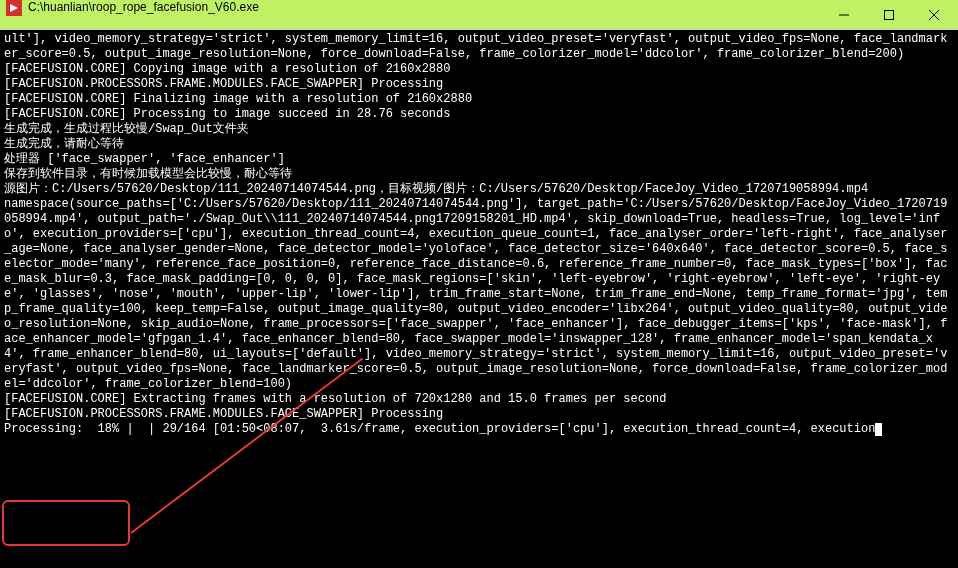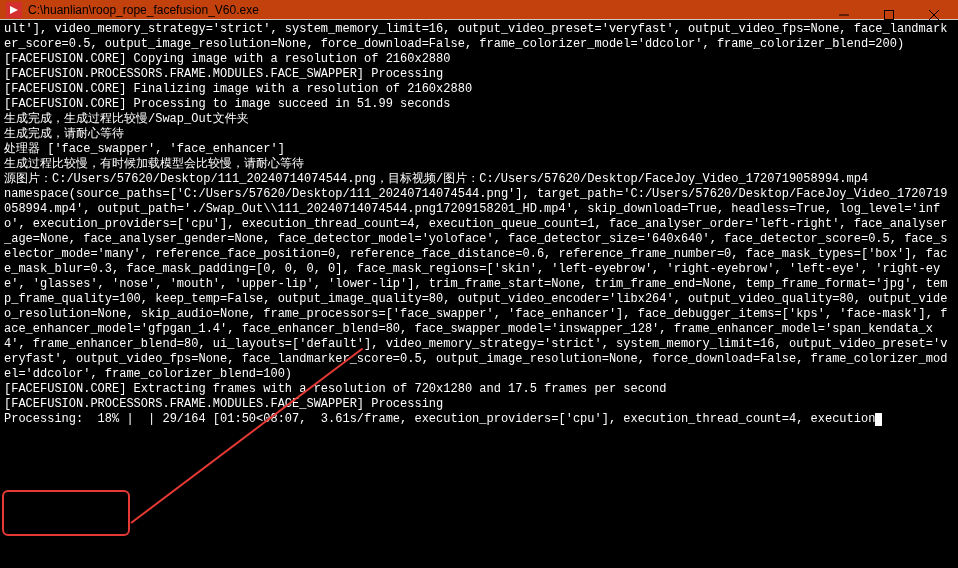--- a/index.html
+++ b/index.html
@@ -5,25 +5,24 @@
   * { margin: 0; padding: 0; box-sizing: border-box; }
   body {
     width: 958px;
     height: 568px;
     font-family: "Segoe UI", Tahoma, sans-serif;
     background: #000;
     overflow: hidden;
     position: relative;
   }
   .titlebar {
-    height: 20px;
-    background: #c2410c;
+    height: 30px;
+    background: #bef264;
     border-bottom: 1px solid #ccc;
     display: flex;
-    align-items: center;
     padding: 0 2px 0 6px;
   }
   .app-icon {
     width: 16px; height: 16px;
     background: #d32f2f;
     margin-right: 6px;
     display: flex; align-items: center; justify-content: center;
   }
   .app-icon svg { width: 12px; height: 12px; }
   .title-text {
@@ -106,26 +105,26 @@
           <line x1="10" y1="0" x2="0" y2="10" stroke="#000" stroke-width="1"></line>
         </svg>
     </div>
   </div>
 </div>
 
 <div class="terminal"><span>ult'], video_memory_strategy='strict', system_memory_limit=16, output_video_preset='veryfast', output_video_fps=None, face_landmarker_score=0.5, output_image_resolution=None, force_download=False, frame_colorizer_model='ddcolor', frame_colorizer_blend=200)</span>
 <span>[FACEFUSION.CORE] Copying image with a resolution of 2160x2880</span>
 <span>[FACEFUSION.PROCESSORS.FRAME.MODULES.FACE_SWAPPER] Processing</span>
 <span>[FACEFUSION.CORE] Finalizing image with a resolution of 2160x2880</span>
-<span>[FACEFUSION.CORE] Processing to image succeed in 51.99 seconds</span>
+<span>[FACEFUSION.CORE] Processing to image succeed in 28.76 seconds</span>
 <span>生成完成，生成过程比较慢/Swap_Out文件夹</span>
 <span>生成完成，请耐心等待</span>
 <span>处理器 ['face_swapper', 'face_enhancer']</span>
-<span>生成过程比较慢，有时候加载模型会比较慢，请耐心等待</span>
+<span>保存到软件目录，有时候加载模型会比较慢，耐心等待</span>
 <span>源图片：C:/Users/57620/Desktop/111_20240714074544.png，目标视频/图片：C:/Users/57620/Desktop/FaceJoy_Video_1720719058994.mp4</span>
 <span>namespace(source_paths=['C:/Users/57620/Desktop/111_20240714074544.png'], target_path='C:/Users/57620/Desktop/FaceJoy_Video_1720719058994.mp4', output_path='./Swap_Out\\111_20240714074544.png17209158201_HD.mp4', skip_download=True, headless=True, log_level='info', execution_providers=['cpu'], execution_thread_count=4, execution_queue_count=1, face_analyser_order='left-right', face_analyser_age=None, face_analyser_gender=None, face_detector_model='yoloface', face_detector_size='640x640', face_detector_score=0.5, face_selector_mode='many', reference_face_position=0, reference_face_distance=0.6, reference_frame_number=0, face_mask_types=['box'], face_mask_blur=0.3, face_mask_padding=[0, 0, 0, 0], face_mask_regions=['skin', 'left-eyebrow', 'right-eyebrow', 'left-eye', 'right-eye', 'glasses', 'nose', 'mouth', 'upper-lip', 'lower-lip'], trim_frame_start=None, trim_frame_end=None, temp_frame_format='jpg', temp_frame_quality=100, keep_temp=False, output_image_quality=80, output_video_encoder='libx264', output_video_quality=80, output_video_resolution=None, skip_audio=None, frame_processors=['face_swapper', 'face_enhancer'], face_debugger_items=['kps', 'face-mask'], face_enhancer_model='gfpgan_1.4', face_enhancer_blend=80, face_swapper_model='inswapper_128', frame_enhancer_model='span_kendata_x4', frame_enhancer_blend=80, ui_layouts=['default'], video_memory_strategy='strict', system_memory_limit=16, output_video_preset='veryfast', output_video_fps=None, face_landmarker_score=0.5, output_image_resolution=None, force_download=False, frame_colorizer_model='ddcolor', frame_colorizer_blend=100)</span>
-<span>[FACEFUSION.CORE] Extracting frames with a resolution of 720x1280 and 17.5 frames per second</span>
+<span>[FACEFUSION.CORE] Extracting frames with a resolution of 720x1280 and 15.0 frames per second</span>
 <span>[FACEFUSION.PROCESSORS.FRAME.MODULES.FACE_SWAPPER] Processing</span>
 <span>Processing:  18% |  | 29/164 [01:50&lt;08:07,  3.61s/frame, execution_providers=['cpu'], execution_thread_count=4, execution</span><span class="cursor"></span>
 
   <div class="highlight-box" id="hl-box" style="left: 2px; top: 470px; width: 128px; height: 46px;"></div>
   <div class="diag-line" id="hl-line" style="left: 131px; top: 502px; width: 290px; transform: rotate(-37deg);"></div>
 </div>
 
 </body></html>

